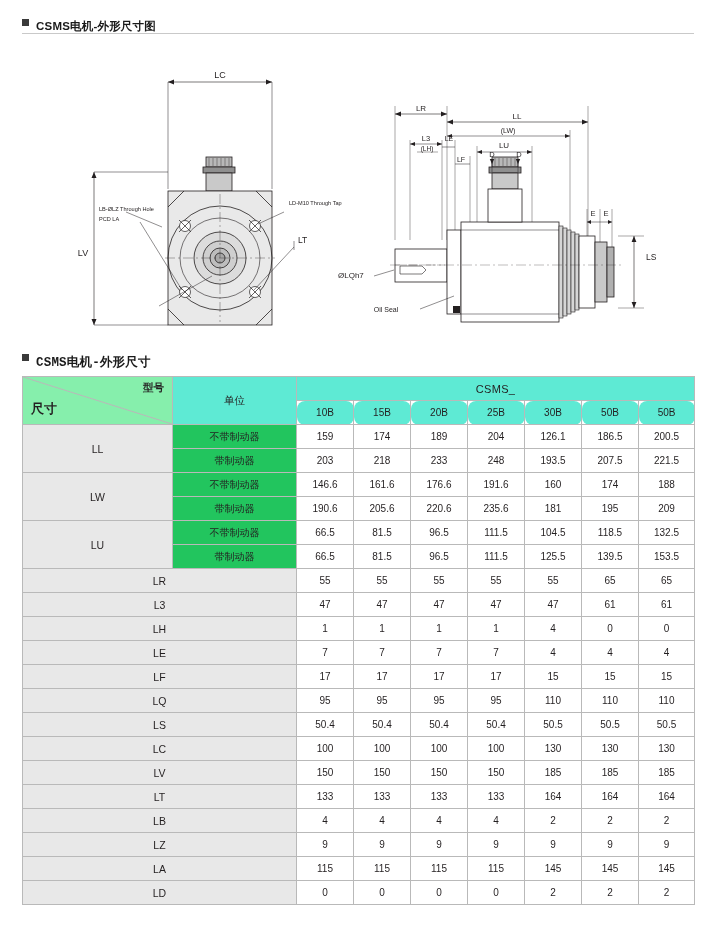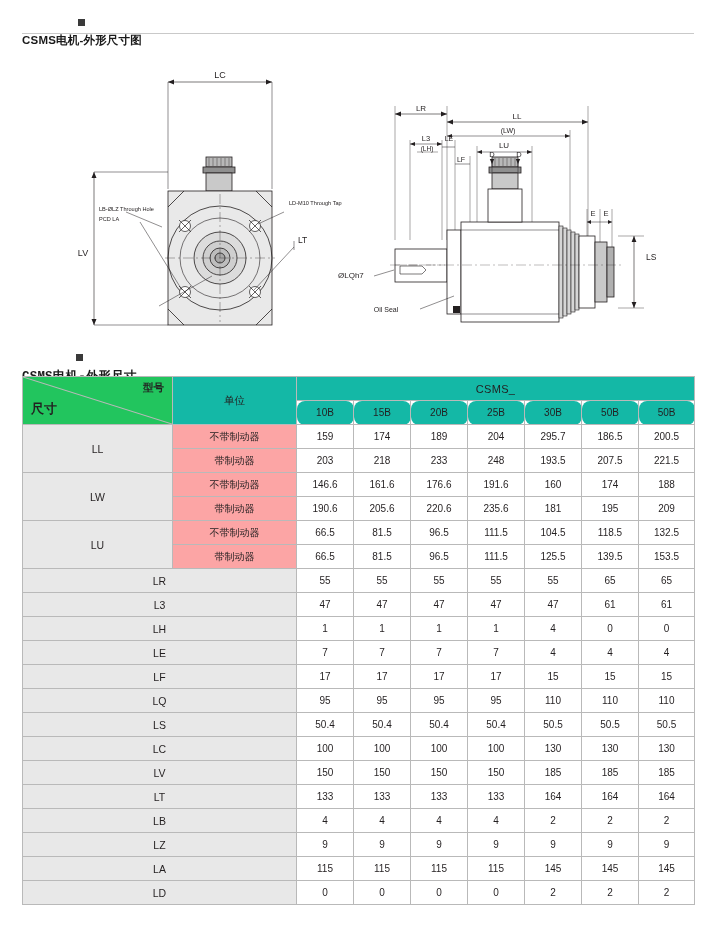--- a/index.html
+++ b/index.html
@@ -17,27 +17,25 @@
   }
   .page {
     position: relative;
     width: 717px;
     height: 952px;
   }
 
   
   .section-head {
     display: flex;
-    align-items: center;
     gap: 7px;
     font-size: 11.5px;
     font-weight: bold;
     color: #1a1a1a;
     letter-spacing: 0.2px;
-    flex-direction: column;
   }
   .section-head .bullet {
     width: 7px;
     height: 7px;
     background: #3a3a3a;
     display: inline-block;
     flex: 0 0 auto;
   }
   #head1 { position: absolute; left: 22px; top: 19px; }
   #head2 { position: absolute; left: 22px; top: 354px; }
@@ -77,34 +75,34 @@
   }
   table.dims td, table.dims th {
     border: 1px solid #b9b9b9;
     text-align: center;
     vertical-align: middle;
     height: 23px;
     padding: 0;
     font-weight: normal;
     color: #231f20;
   }
-  .hdr-gray { background: #14b8a6; }
+  .hdr-gray { background: #5eead4; }
   .rowlabel {
     background: #e8e8e8;
     font-weight: bold;
     font-size: 10.5px;
   }
   .subcell {
-    background: #fca5a5;
+    background: #22c55e;
     font-size: 10px;
   }
   .val { background: #ffffff; }
   .corner {
     position: relative;
-    background: #22c55e;
+    background: #86efac;
     height: 46px;
     margin-left: 48px;
   }
   .corner .slash {
     position: absolute;
     left: 0; top: 0; width: 100%; height: 100%;
   }
   .corner .c-top {
     position: absolute;
     right: 8px;
@@ -365,21 +363,21 @@
             <td class="hdr-gray model-col">50B</td>
             <td class="hdr-gray model-col">50B</td>
           </tr>
           <tr>
             <td class="rowlabel" rowspan="2">LL</td>
             <td class="subcell">不带制动器</td>
             <td class="val">159</td>
             <td class="val">174</td>
             <td class="val">189</td>
             <td class="val">204</td>
-            <td class="val">295.7</td>
+            <td class="val">126.1</td>
             <td class="val">186.5</td>
             <td class="val">200.5</td>
           </tr>
           <tr>
             <td class="subcell">带制动器</td>
             <td class="val">203</td>
             <td class="val">218</td>
             <td class="val">233</td>
             <td class="val">248</td>
             <td class="val">193.5</td>

